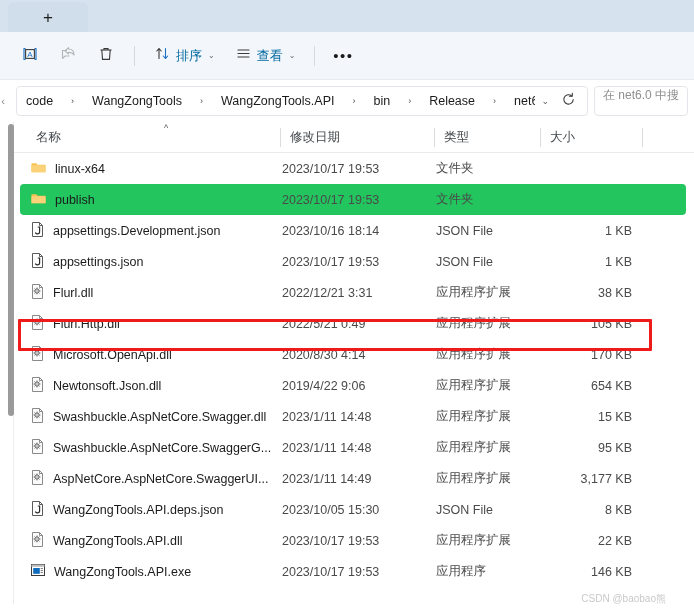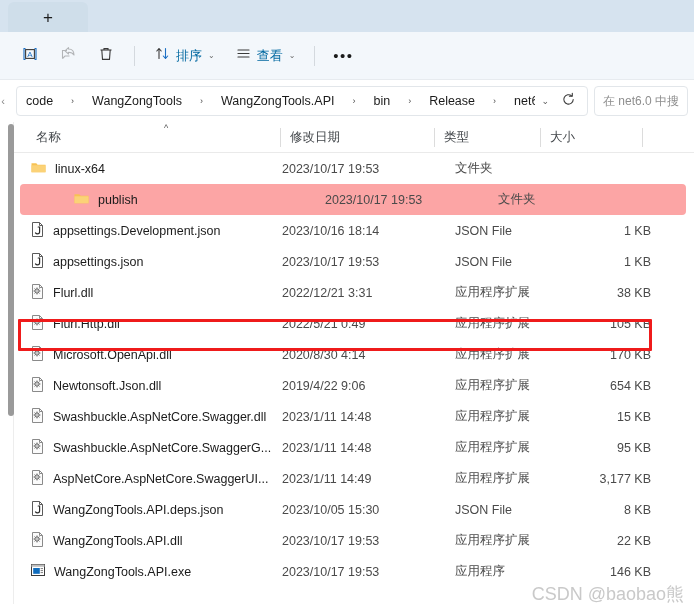--- a/index.html
+++ b/index.html
@@ -155,21 +155,20 @@
     align-items: center;
     justify-content: center;
   }
   .searchbox {
     width: 94px;
     height: 30px;
     background: #ffffff;
     border: 1px solid #e2e6ea;
     border-radius: 4px;
     display: flex;
-    align-items: center;
     padding-left: 8px;
     overflow: hidden;
     flex: 0 0 auto;
   }
   .search-ph {
     font-size: 12px;
     color: #8e8e8e;
     white-space: nowrap;
   }
 
@@ -292,21 +291,20 @@
   }
   .cell-date {
     width: 154px;
     color: #4a4a4a;
     padding-left: 2px;
   }
   .cell-type {
     width: 106px;
     color: #4a4a4a;
     padding-left: 2px;
-    margin-left: 19px;
   }
   .cell-size {
     width: 96px;
     color: #4a4a4a;
     text-align: right;
     padding-right: 4px;
   }
   .fi { flex: 0 0 auto; display: block; }
 
   
@@ -318,23 +316,23 @@
     height: 32px;
     border: 3px solid #ef1b1b;
     border-radius: 1px;
     pointer-events: none;
     z-index: 30;
   }
 
   
   .watermark {
     position: absolute;
-    right: 10px;
+    right: 28px;
     bottom: 4px;
-    font-size: 18px;
+    font-size: 10px;
     color: #c9c9c9;
     white-space: nowrap;
     user-select: none;
     z-index: 20;
   }
 </style>
 </head>
 <body>
 
 <div id="app">
@@ -475,21 +473,21 @@
               <span class="fi"><svg width="17" height="17" viewBox="0 0 17 17">
                   <path d="M1.5 4.2 H6.3 L7.6 5.7 H15.5 V13.2 H1.5 Z" fill="#f7c253"></path>
                   <path d="M1.5 6.3 H15.5 V13.2 H1.5 Z" fill="#fbd277"></path>
                 </svg></span>
               <span class="nm">linux-x64</span>
             </div>
             <div class="cell cell-date">2023/10/17 19:53</div>
             <div class="cell cell-type">文件夹</div>
             <div class="cell cell-size"></div>
           </div>
-          <div class="row selected" style="background: #fca5a5; padding-left: 43px;">
+          <div class="row selected" style="background: #22c55e;">
             <div class="cell cell-name">
               <span class="fi"><svg width="17" height="17" viewBox="0 0 17 17">
                   <path d="M1.5 4.2 H6.3 L7.6 5.7 H15.5 V13.2 H1.5 Z" fill="#f7c253"></path>
                   <path d="M1.5 6.3 H15.5 V13.2 H1.5 Z" fill="#fbd277"></path>
                 </svg></span>
               <span class="nm">publish</span>
             </div>
             <div class="cell cell-date">2023/10/17 19:53</div>
             <div class="cell cell-type">文件夹</div>
             <div class="cell cell-size"></div>

